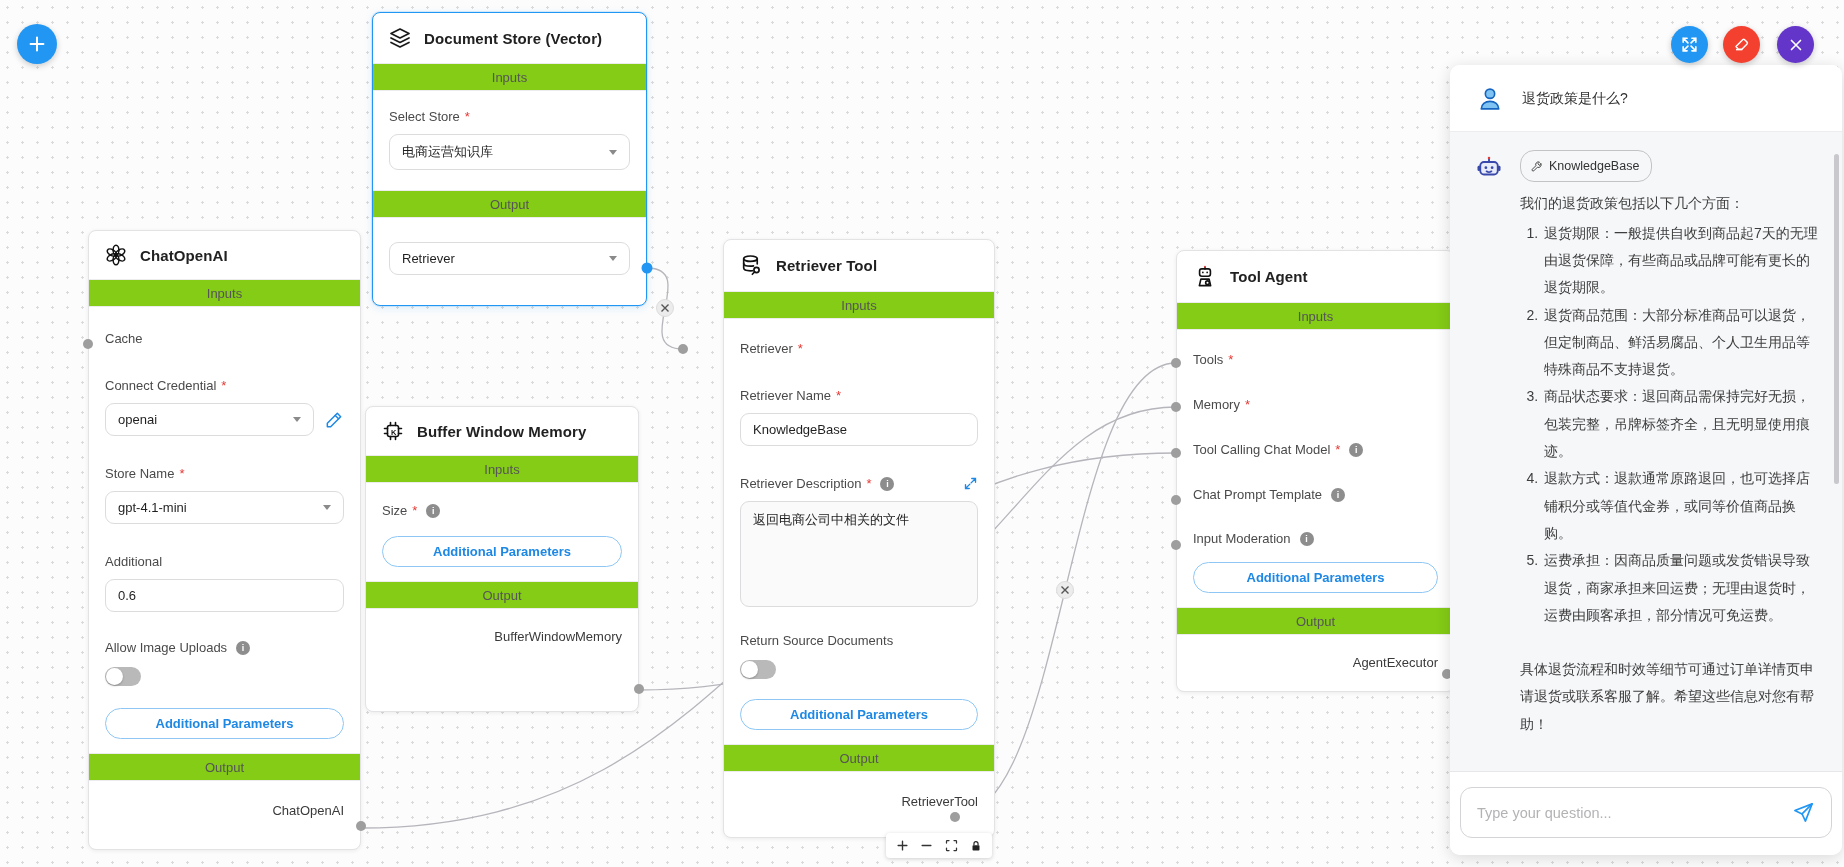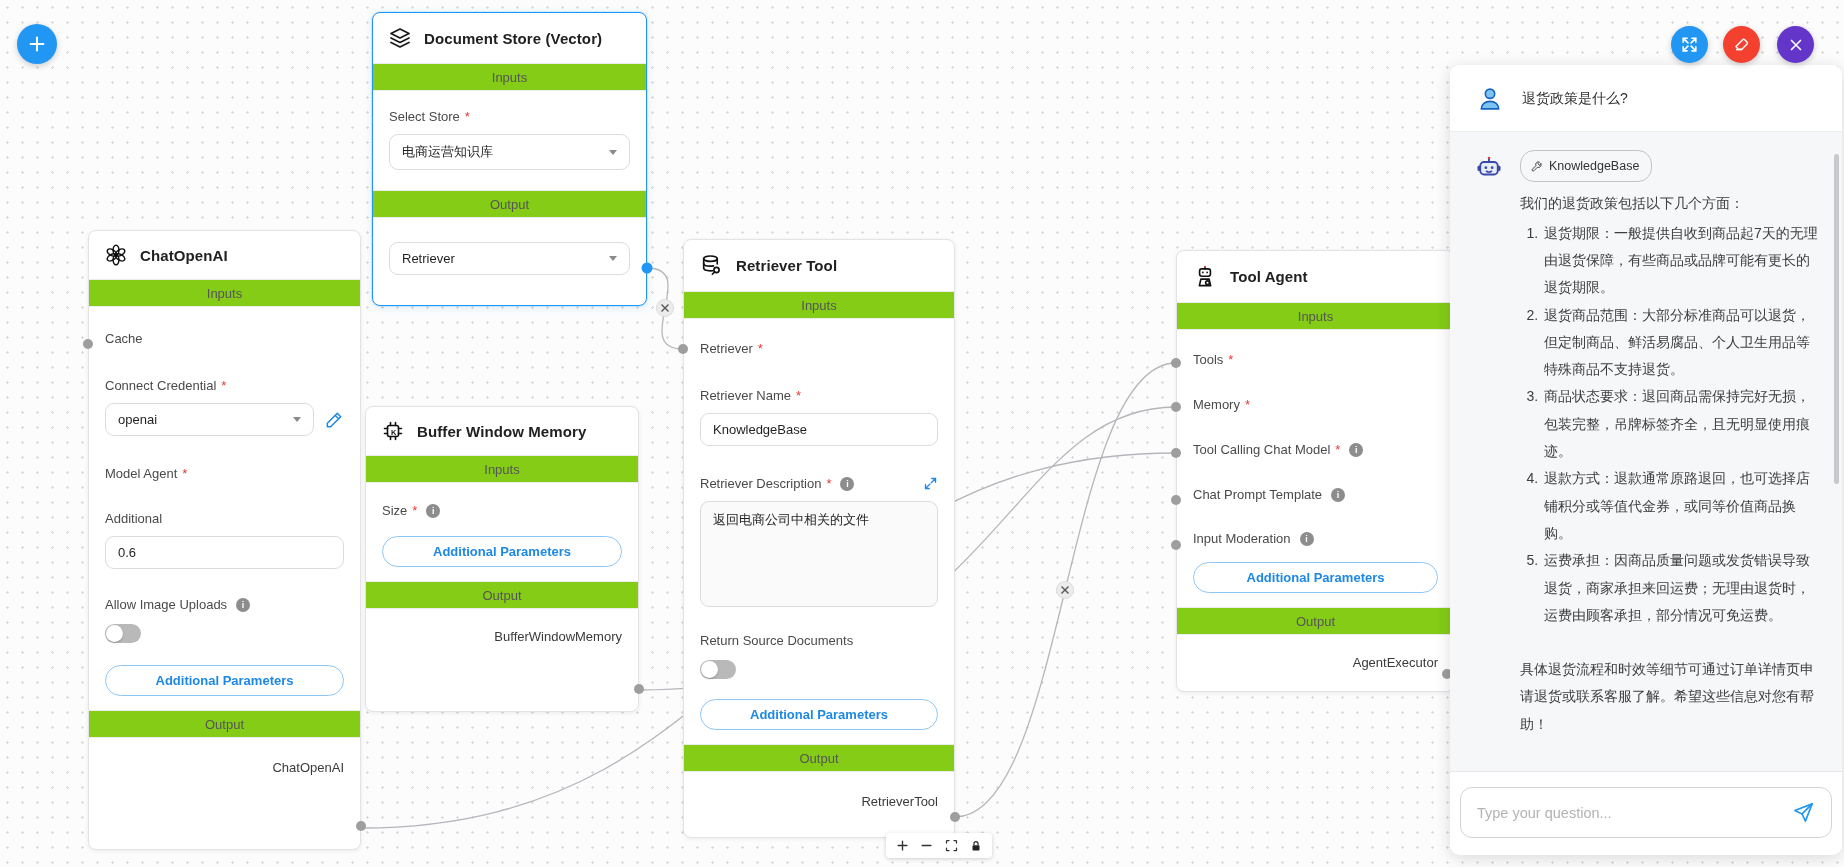--- a/index.html
+++ b/index.html
@@ -217,22 +217,26 @@
         <span style="display:flex;cursor:pointer">
           <svg viewBox="0 0 24 24" width="20" height="20" fill="none" stroke="#1e88e5" stroke-width="1.8" stroke-linecap="round" stroke-linejoin="round">
               <path d="M4 20h4L20 8l-4-4L4 16v4z"></path>
               <path d="M13.5 6.5l4 4"></path>
             </svg>
         </span>
       </div>
     </div>
     <div class="field" style="margin-top:30px">
       <div class="flabel">
-        <span>Model Agent</span>
-          <span class="req">*</span>
+        <span>Store Name</span>
+          <span class="req">*</span>
+      </div>
+      <div class="ibox dropdown">
+        <span>gpt-4.1-mini</span>
+        <span class="caret"></span>
       </div>
     </div>
     <div class="field" style="margin-top:30px">
       <div class="flabel">
           <span>Additional</span>
         </div>
       <div class="ibox">
         <span>0.6</span>
       </div>
     </div>
@@ -265,21 +269,21 @@
         <span>Size</span>
           <span class="req">*</span>
         <span class="info"></span>
       </div>
     </div>
     <div class="ap-btn" style="margin-top:18px">Additional Parameters</div>
     <div class="secbar">Output</div>
     <div class="outval" style="padding-top:20px">BufferWindowMemory</div>
   </div>
 
-  <div class="node" style="left:683px;top:239px;width:272px;height:599px">
+  <div class="node" style="left:723px;top:239px;width:272px;height:599px">
     <div class="node-header" style="height:51px">
       <span class="nicon">
         <svg viewBox="0 0 24 24" width="25" height="25" fill="none" stroke="#111" stroke-width="1.6" stroke-linecap="round">
             <ellipse cx="11" cy="5.5" rx="6.5" ry="2.6"></ellipse>
             <path d="M4.5 5.5v9c0 1.5 2.9 2.6 6.5 2.6.7 0 1.3 0 2-.1"></path>
             <path d="M17.5 5.5v5"></path>
             <path d="M4.5 10c0 1.5 2.9 2.6 6.5 2.6 1 0 2-.1 2.9-.3"></path>
             <circle cx="16.8" cy="16.3" r="2.5"></circle>
             <path d="M15 18.2L12.8 20.4"></path>
           </svg>

